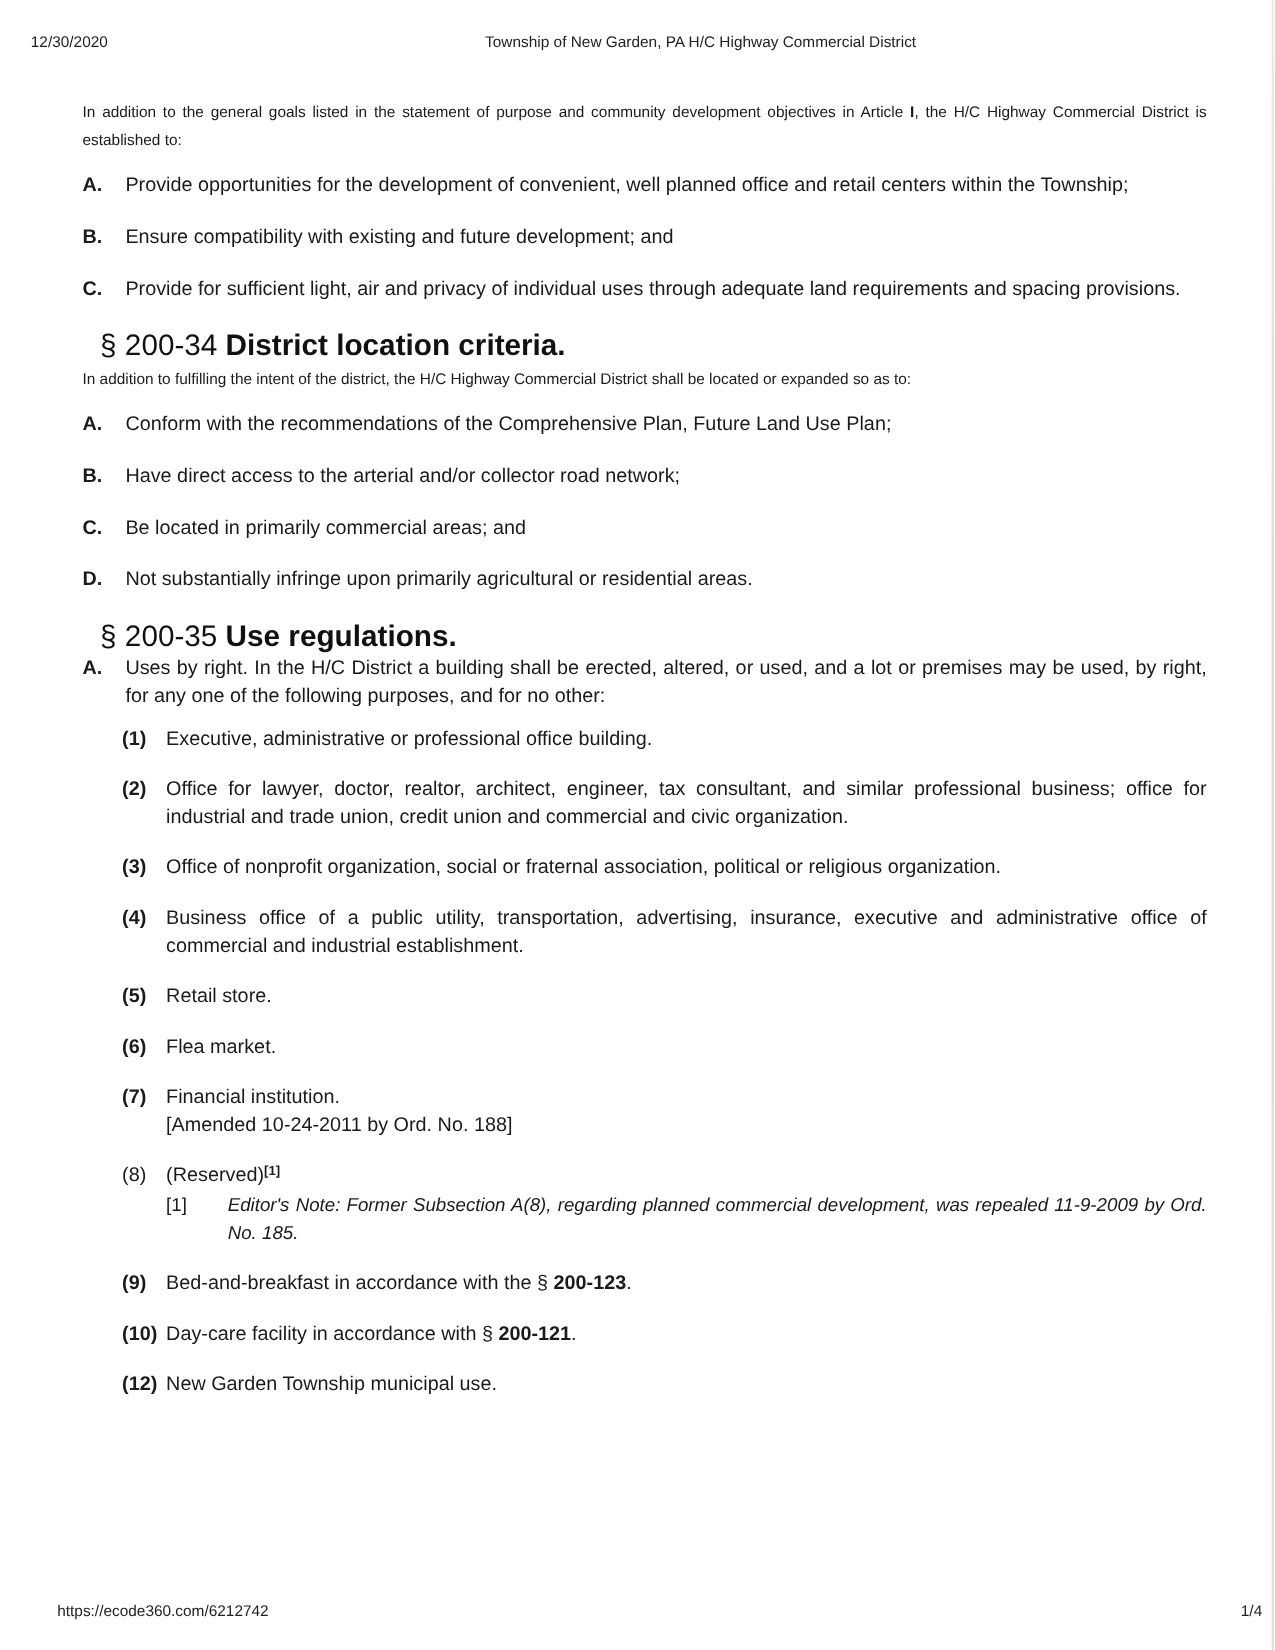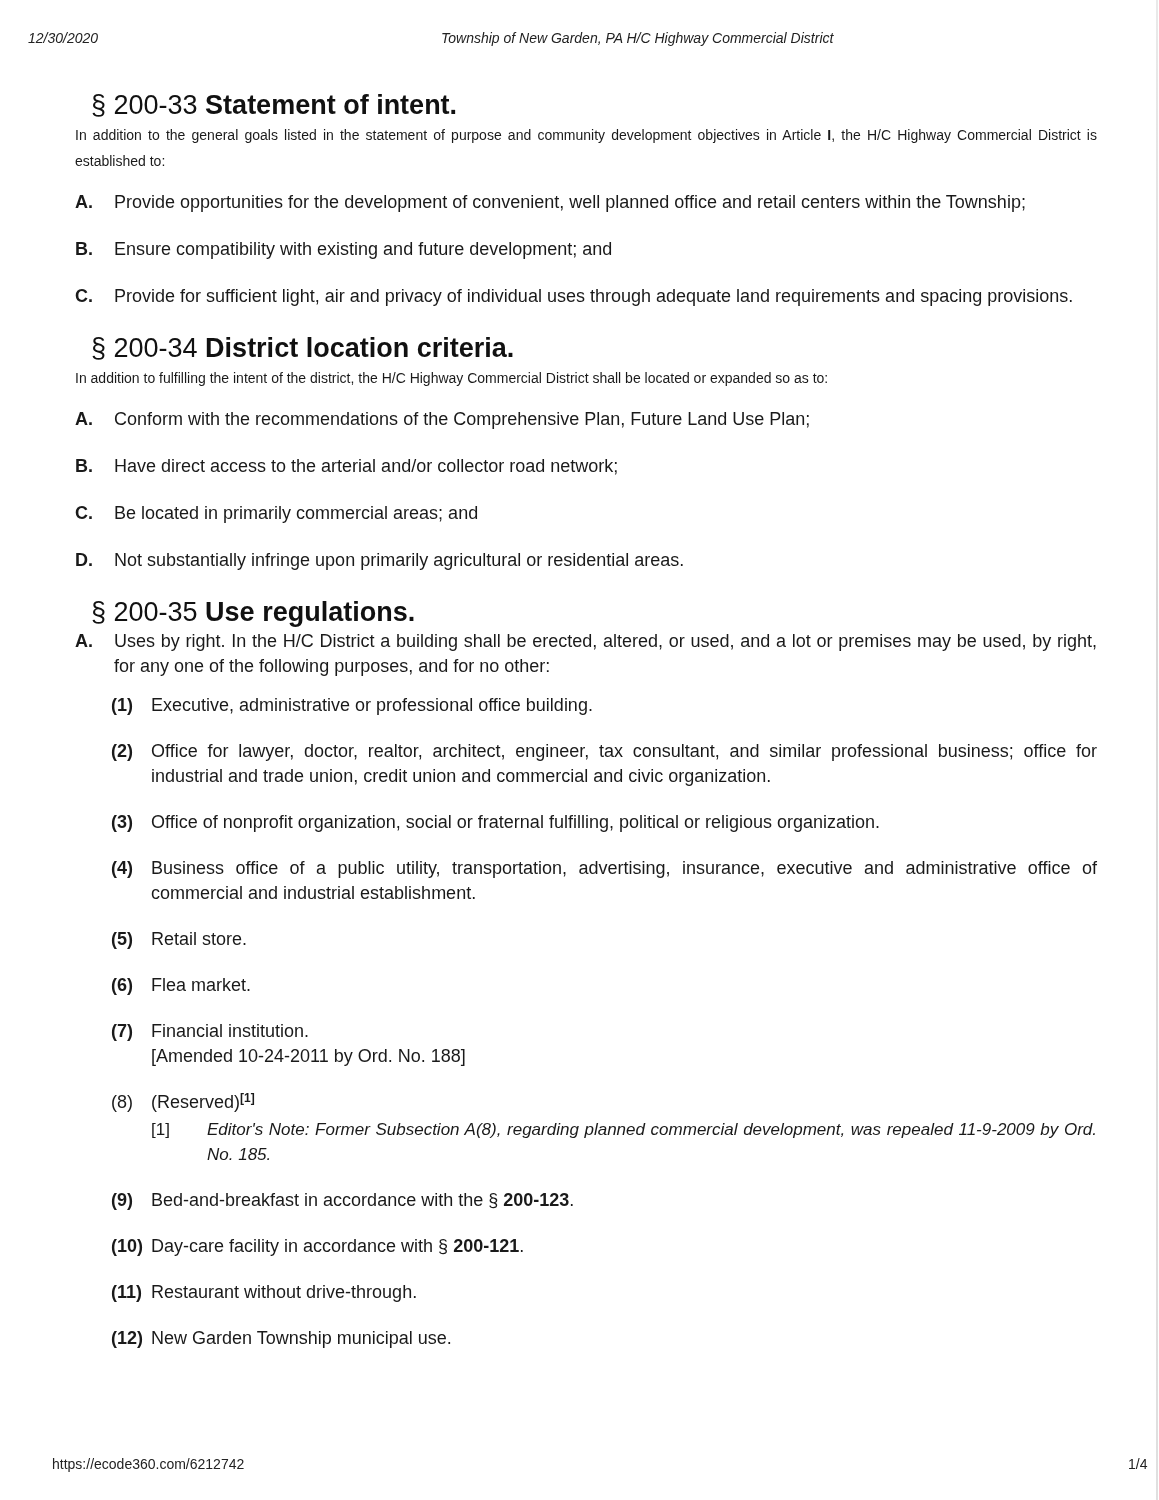--- a/index.html
+++ b/index.html
@@ -4,21 +4,21 @@
   <style>
     html, body { margin: 0; padding: 0; background: #ffffff; }
     body {
       width: 1159px; height: 1500px; position: relative; overflow: hidden;
       font-family: "Liberation Sans", sans-serif; color: #1a1a1a;
     }
     .edge {
       position: absolute; right: 1px; top: 0; width: 2px; height: 1500px;
       background: linear-gradient(#e4e4e4, #cfcfcf 40%, #d8d8d8); opacity: 0.8;
     }
-    .hdr { position: absolute; top: 30px; font-size: 14px; color: #222; font-style: italic; }
+    .hdr { position: absolute; top: 30px; font-size: 14px; color: #222; }
     .hdr-date { left: 28px; }
     .hdr-title { left: 441px; }
     .ftr { position: absolute; top: 1456px; font-size: 14px; color: #222; }
     .ftr-url { left: 52px; text-align: right; }
     .ftr-page { left: 1090px; margin-left: 38px; }
 
     .content { position: absolute; left: 75px; top: 88px; width: 1022px; }
     .sec-title { font-size: 27px; line-height: 34px; margin: 0 0 0 16px; font-weight: normal; color: #111; }
     .sec-title b { font-weight: bold; }
     .intro { font-size: 14px; line-height: 26px; margin: 0; text-align: justify; color: #1a1a1a; }
@@ -42,24 +42,20 @@
 <body>
 
 <div class="edge"></div>
 
 <div class="hdr hdr-date">12/30/2020</div>
 <div class="hdr hdr-title">Township of New Garden, PA H/C Highway Commercial District</div>
 
 <div class="content">
 
   <section class="s33">
-    <h2 class="sec-title">
-      <span>§ 200-33</span>
-      <b>Statement of intent.</b>
-    </h2>
     <p class="intro"><span>In addition to the general goals listed in the statement of purpose and community development objectives in Article </span><b>I</b><span>, the H/C Highway Commercial District is established to:</span></p>
     <ul class="list">
       <li class="li">
           <span class="mark">A.</span>
           <span class="txt">Provide opportunities for the development of convenient, well planned office and retail centers within the Township;</span>
         </li>
       <li class="li">
           <span class="mark">B.</span>
           <span class="txt">Ensure compatibility with existing and future development; and</span>
         </li>
@@ -109,21 +105,21 @@
       <li class="li">
           <span class="mark">(1)</span>
           <span class="txt">Executive, administrative or professional office building.</span>
         </li>
       <li class="li">
           <span class="mark">(2)</span>
           <span class="txt">Office for lawyer, doctor, realtor, architect, engineer, tax consultant, and similar professional business; office for industrial and trade union, credit union and commercial and civic organization.</span>
         </li>
       <li class="li">
           <span class="mark">(3)</span>
-          <span class="txt">Office of nonprofit organization, social or fraternal fulfilling, political or religious organization.</span>
+          <span class="txt">Office of nonprofit organization, social or fraternal association, political or religious organization.</span>
         </li>
       <li class="li">
           <span class="mark">(4)</span>
           <span class="txt">Business office of a public utility, transportation, advertising, insurance, executive and administrative office of commercial and industrial establishment.</span>
         </li>
       <li class="li">
           <span class="mark">(5)</span>
           <span class="txt">Retail store.</span>
         </li>
       <li class="li">
@@ -149,24 +145,20 @@
       </li>
       <li class="li">
           <span class="mark">(9)</span>
           <span class="txt"><span>Bed-and-breakfast in accordance with the § </span><span class="ref">200-123</span><span>.</span></span>
         </li>
       <li class="li">
           <span class="mark">(10)</span>
           <span class="txt"><span>Day-care facility in accordance with § </span><span class="ref">200-121</span><span>.</span></span>
         </li>
       <li class="li">
-          <span class="mark">(11)</span>
-          <span class="txt">Restaurant without drive-through.</span>
-        </li>
-      <li class="li">
           <span class="mark">(12)</span>
           <span class="txt">New Garden Township municipal use.</span>
         </li>
     </ul>
   </section>
 </div>
 
 <div class="ftr ftr-url">https://ecode360.com/6212742</div>
 <div class="ftr ftr-page">1/4</div>
 

